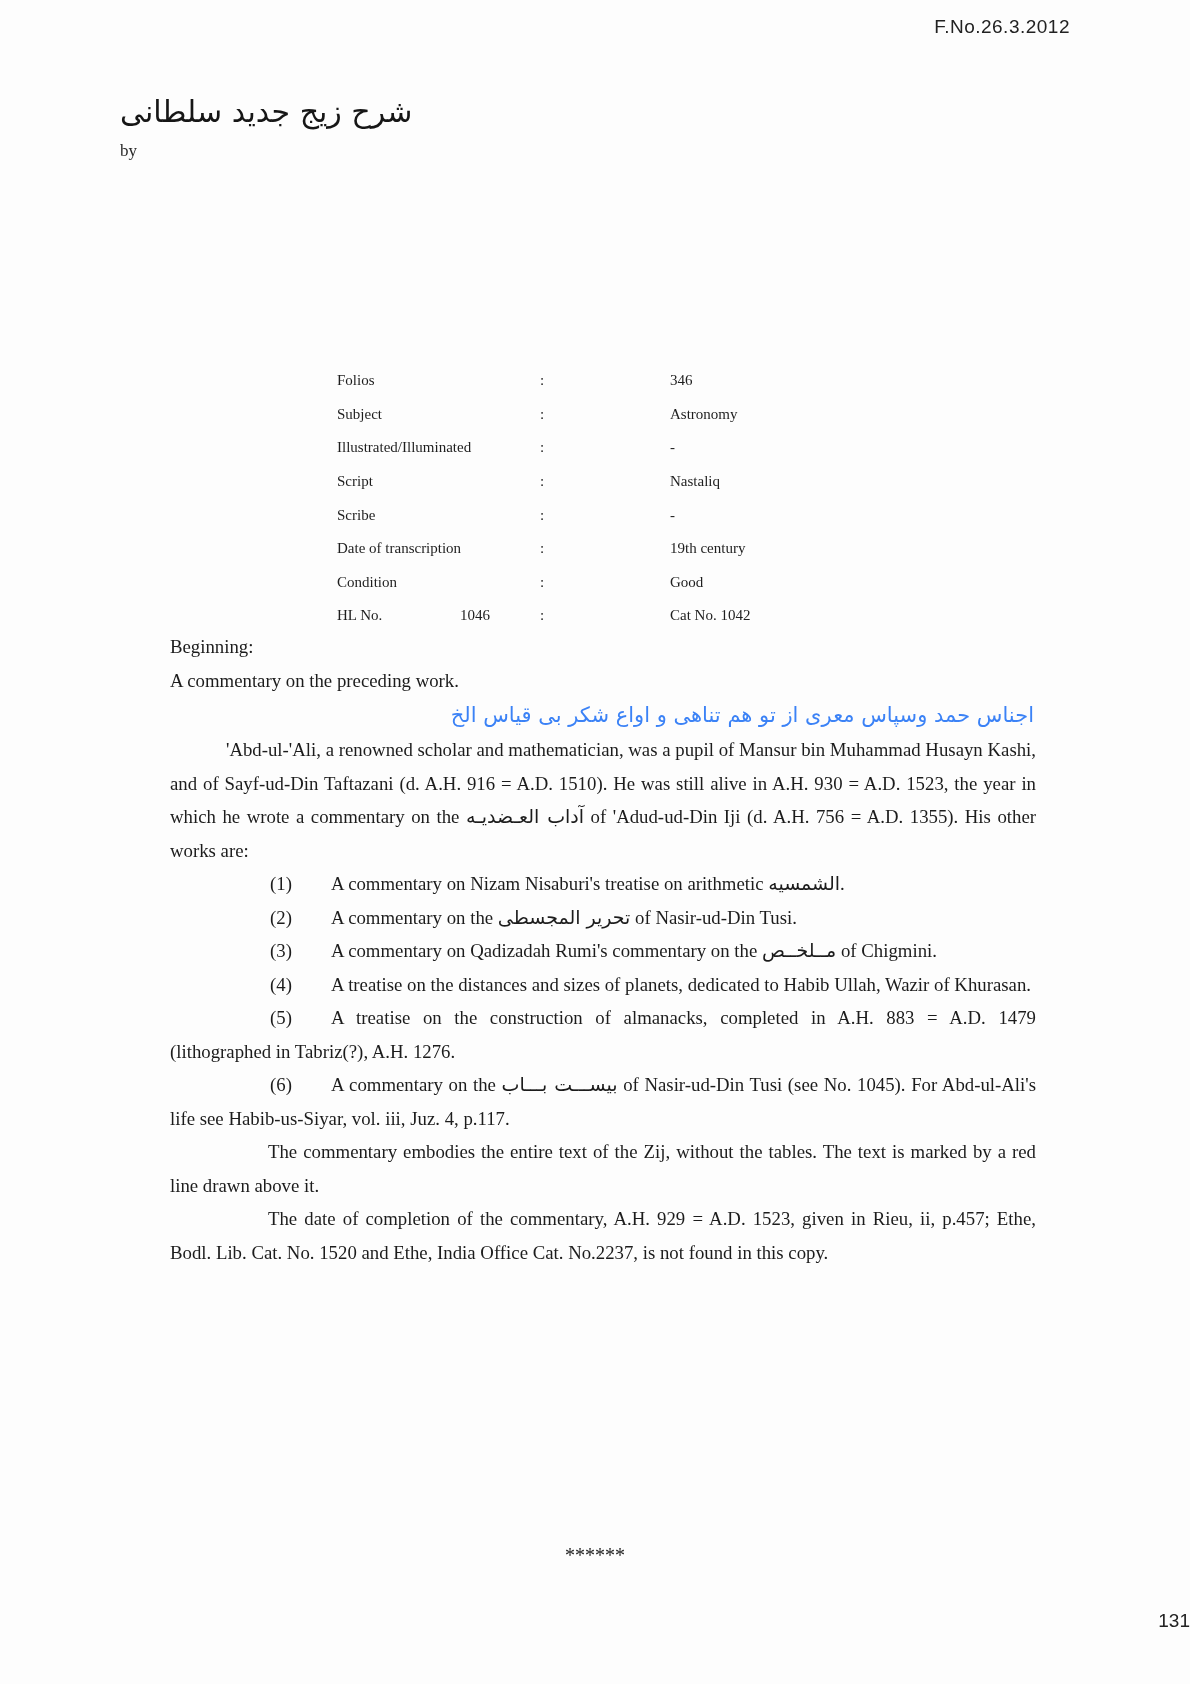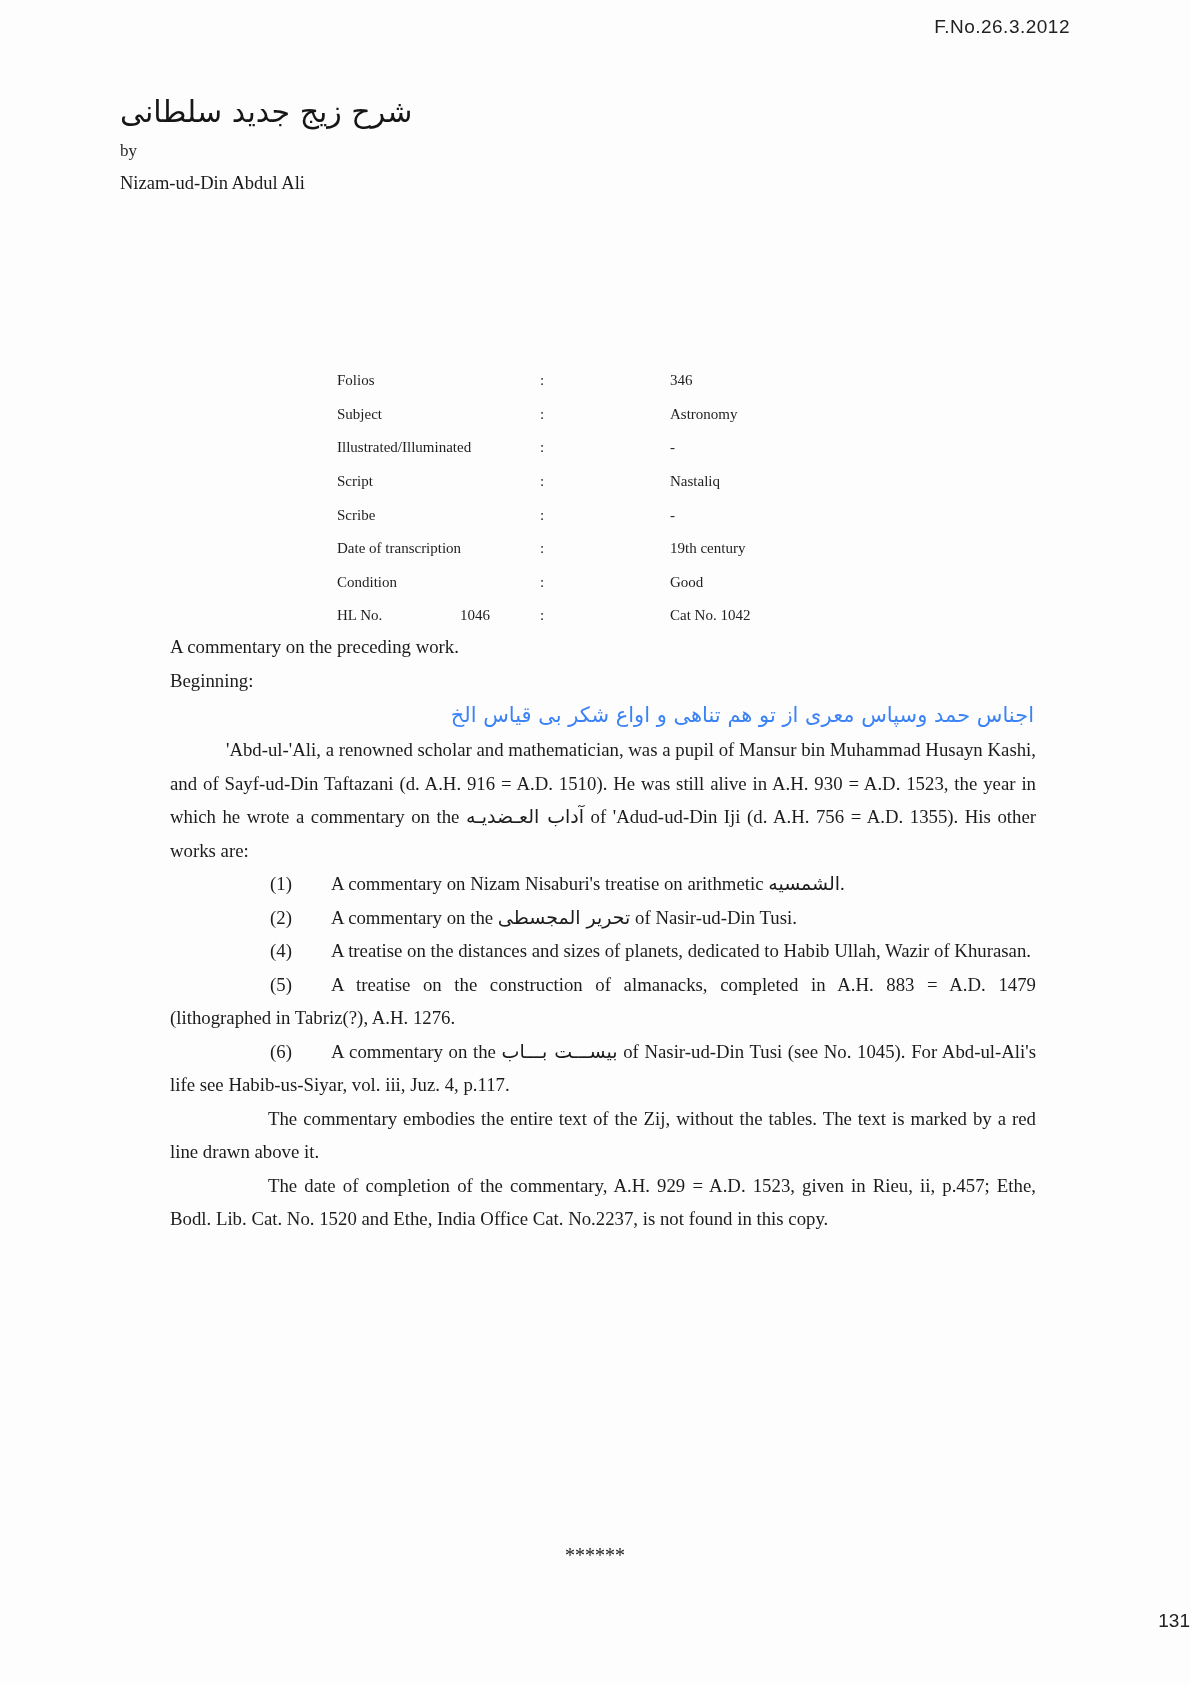--- a/index.html
+++ b/index.html
@@ -84,21 +84,20 @@
 </head>
 <body>
 
 <div class="page">
 
   <div class="ref-no sans">F.No.26.3.2012</div>
 
   <div class="header">
     <div class="title-arabic ar">شرح زيج جديد سلطانى</div>
     <div class="byline">by</div>
-    <div class="author">Nizam-ud-Din Abdul Ali</div>
   </div>
 
   <div class="meta-table">
     <div class="meta-row">
       <span class="meta-label">Folios</span>
       <span class="meta-sub"></span>
       <span class="meta-colon">:</span>
       <span class="meta-value">346</span>
     </div>
     <div class="meta-row">
@@ -139,30 +138,31 @@
     </div>
     <div class="meta-row">
       <span class="meta-label">HL No.</span>
       <span class="meta-sub">1046</span>
       <span class="meta-colon">:</span>
       <span class="meta-value">Cat No. 1042</span>
     </div>
   </div>
 
   <div class="content">
+    <p class="lead-line">Beginning:</p>
     <p class="lead-line">A commentary on the preceding work.</p>
-    <p class="lead-line">Beginning:</p>
     <p class="beginning-arabic ar">اجناس حمد وسپاس معرى از تو هم تناهى و اواع شكر بى قياس الخ</p>
 
     <p class="bio"><span>'Abd-ul-'Ali, a renowned scholar and mathematician, was a pupil of Mansur bin Muhammad Husayn Kashi, and of Sayf-ud-Din Taftazani (d. A.H. 916 = A.D. 1510). He was still alive in A.H. 930 = A.D. 1523, the year in which he wrote a commentary on the </span><span class="ar ar-inline">آداب العـضديـه</span><span> of 'Adud-ud-Din Iji (d. A.H. 756 = A.D. 1355). His other works are:</span></p>
 
     <p class="work"><span class="num">(1)</span><span>A commentary on Nizam Nisaburi's treatise on arithmetic </span><span class="ar ar-inline">الشمسيه</span><span>.</span></p>
 
     <p class="work"><span class="num">(2)</span><span>A commentary on the </span><span class="ar ar-inline">تحرير المجسطى</span><span> of Nasir-ud-Din Tusi.</span></p>
 
+    <p class="work"><span class="num">(3)</span><span>A commentary on Qadizadah Rumi's commentary on the </span><span class="ar ar-inline">مــلخــص</span><span> of Chigmini.</span></p>
 
     <p class="work"><span class="num">(4)</span><span>A treatise on the distances and sizes of planets, dedicated to Habib Ullah, Wazir of Khurasan.</span><span class="ar ar-inline"></span><span></span></p>
 
     <p class="work"><span class="num">(5)</span><span>A treatise on the construction of almanacks, completed in A.H. 883 = A.D. 1479 (lithographed in Tabriz(?), A.H. 1276.</span><span class="ar ar-inline"></span><span></span></p>
 
     <p class="work"><span class="num">(6)</span><span>A commentary on the </span><span class="ar ar-inline">بيســـت بـــاب</span><span> of Nasir-ud-Din Tusi (see No. 1045). For Abd-ul-Ali's life see Habib-us-Siyar, vol. iii, Juz. 4, p.117.</span></p>
 
     <p class="para">The commentary embodies the entire text of the Zij, without the tables. The text is marked by a red line drawn above it.</p>
     <p class="para">The date of completion of the commentary, A.H. 929 = A.D. 1523, given in Rieu, ii, p.457; Ethe, Bodl. Lib. Cat. No. 1520 and Ethe, India Office Cat. No.2237, is not found in this copy.</p>
   </div>

